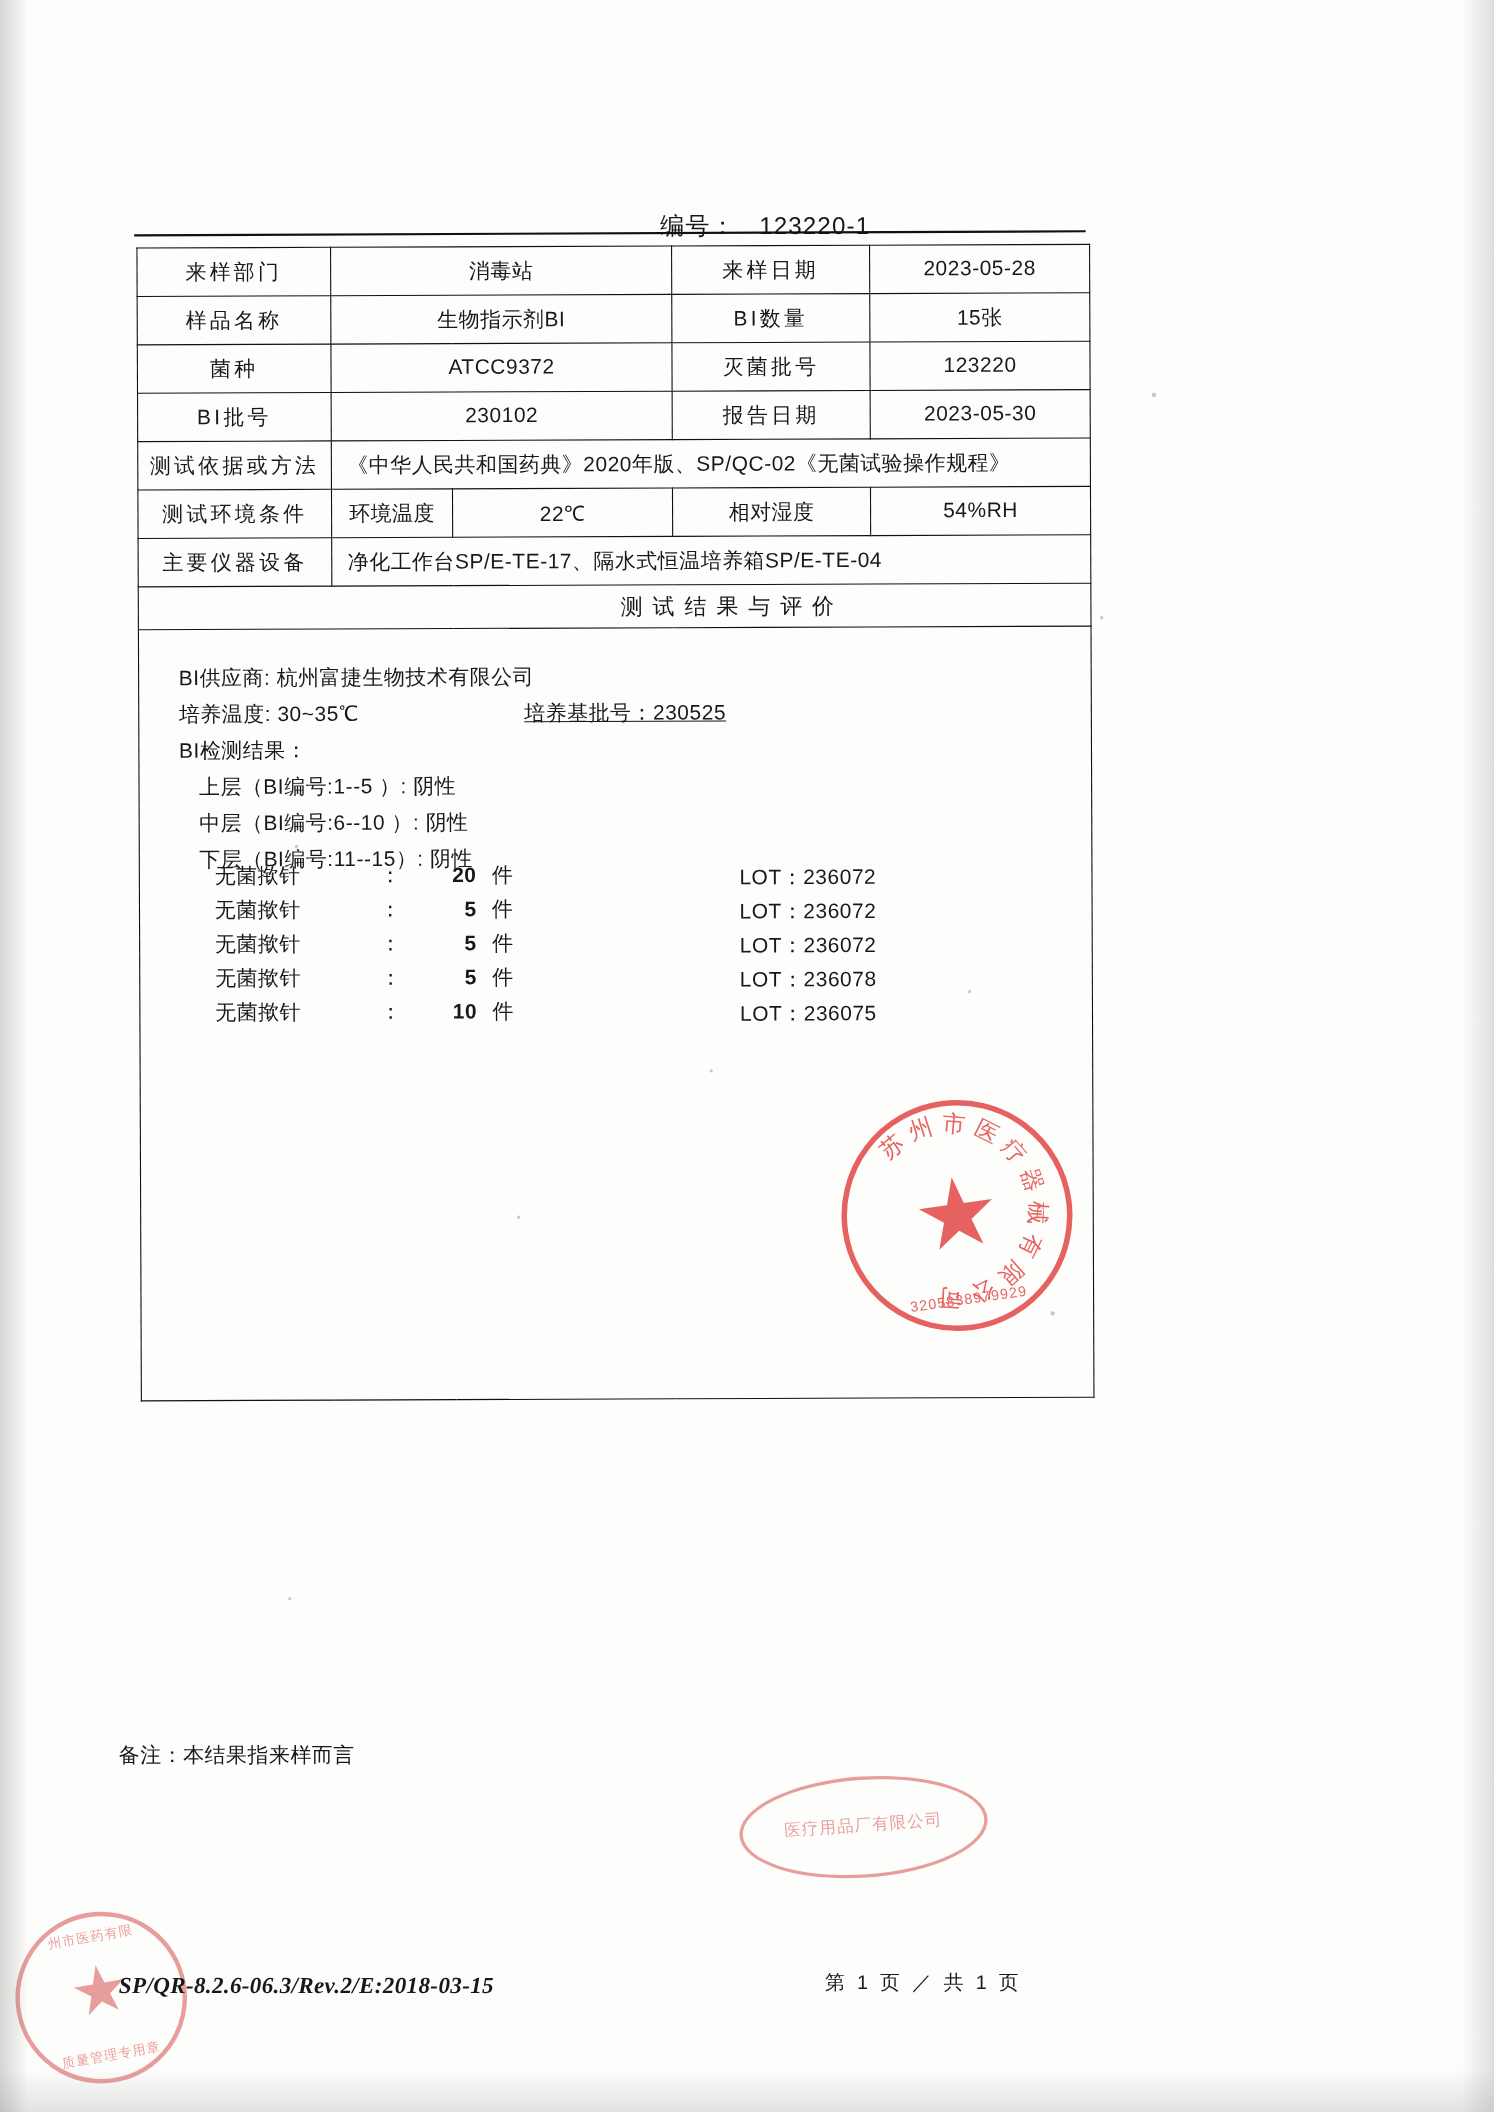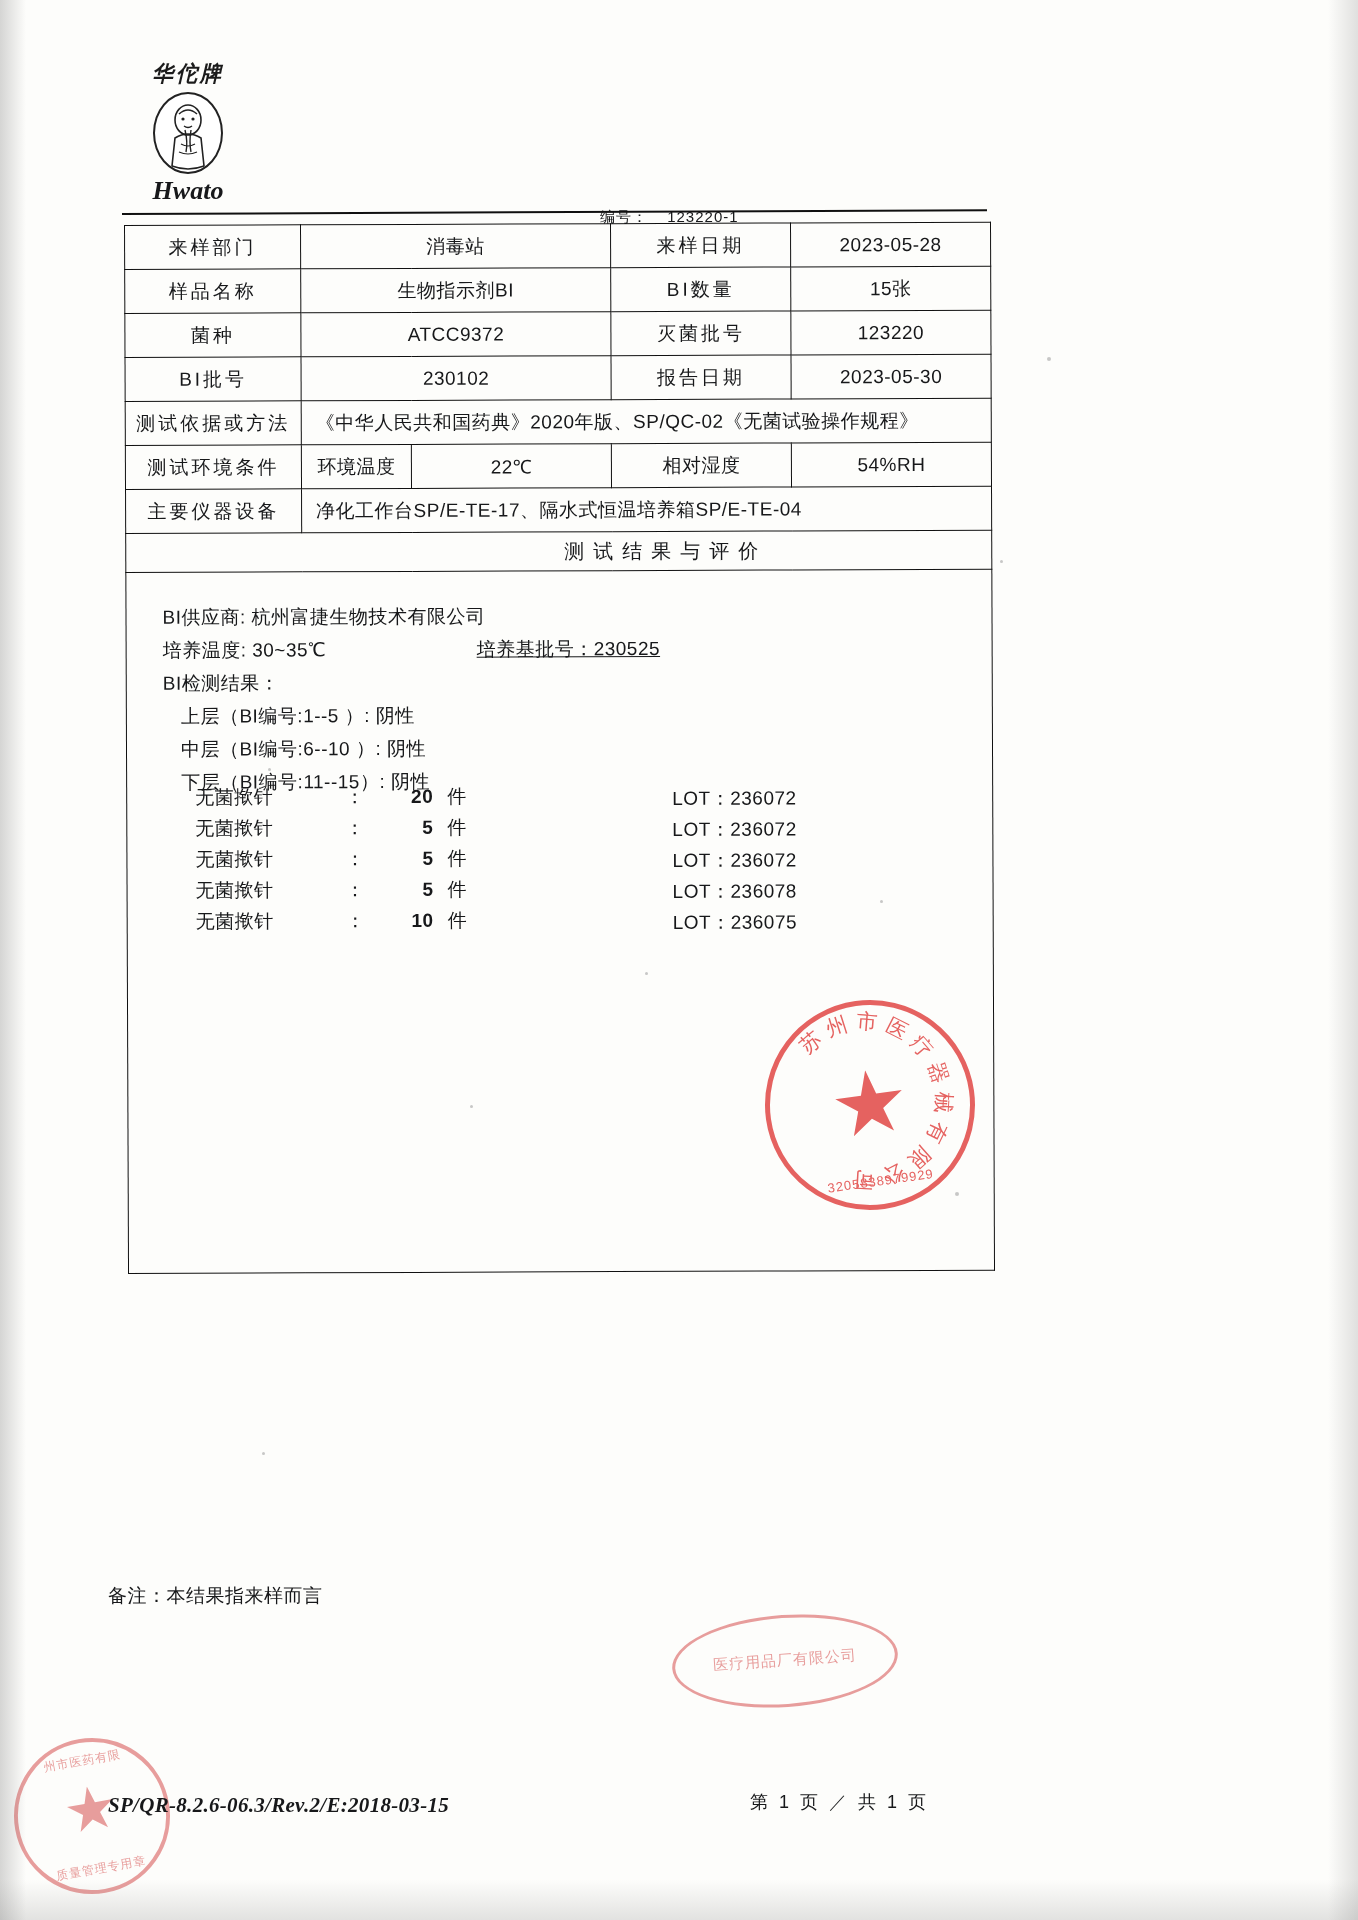--- a/index.html
+++ b/index.html
@@ -85,23 +85,23 @@
     width: 760px;
     text-align: center;
     font-family: "DejaVu Sans", sans-serif;
     font-weight: bold;
     font-size: 31px;
     letter-spacing: 1px;
     white-space: nowrap;
   }
   .serial-row {
     position: absolute;
-    left: 600px; top: 208px;
+    left: 600px; top: 191px;
     width: 400px;
-    font-size: 15px;
+    font-size: 22px;
     letter-spacing: 1px;
   }
   .serial-label { margin-right: 14px; }
   .serial-value { font-family: "Liberation Sans", sans-serif; }
 
   .top-rule {
     position: absolute;
     left: 122px; top: 213px;
     width: 865px; height: 0;
     border-top: 2.2px solid #101010;
@@ -303,38 +303,20 @@
     text-align: center; color: #d6504f; font-size: 12px; letter-spacing: 1px;
   }
 
   .speck { position: absolute; background: #9a9a9a; border-radius: 50%; opacity: .55; }
 </style>
 </head>
 <body>
 
 <div class="page">
 
-  <div class="logo">
-    <div class="logo-brand">华佗牌</div>
-    <div class="logo-oval">
-      <svg width="66" height="78" viewBox="0 0 66 78">
-        <ellipse cx="33" cy="26" rx="13" ry="15" fill="none" stroke="#222" stroke-width="1.6"></ellipse>
-        <path d="M24 20 q9 -8 18 0" fill="none" stroke="#222" stroke-width="1.6"></path>
-        <circle cx="28" cy="25" r="1.6" fill="#222"></circle>
-        <circle cx="38" cy="25" r="1.6" fill="#222"></circle>
-        <path d="M29 32 q4 3 8 0" fill="none" stroke="#222" stroke-width="1.4"></path>
-        <path d="M30 36 q3 12 1 22" fill="none" stroke="#222" stroke-width="1.4"></path>
-        <path d="M36 36 q-2 12 0 22" fill="none" stroke="#222" stroke-width="1.4"></path>
-        <path d="M20 44 q13 -8 26 0 l3 28 q-16 6 -32 0 z" fill="none" stroke="#222" stroke-width="1.6"></path>
-        <path d="M26 50 q7 4 14 0" fill="none" stroke="#222" stroke-width="1.2"></path>
-        <path d="M24 58 q9 4 18 0" fill="none" stroke="#222" stroke-width="1.2"></path>
-      </svg>
-    </div>
-    <div class="logo-word">Hwato</div>
-  </div>
 
 
   <div class="serial-row">
     <span class="serial-label">编号：</span>
     <span class="serial-value">123220-1</span>
   </div>
   <div class="top-rule"></div>
 
   <table class="tbl">
     <colgroup>

